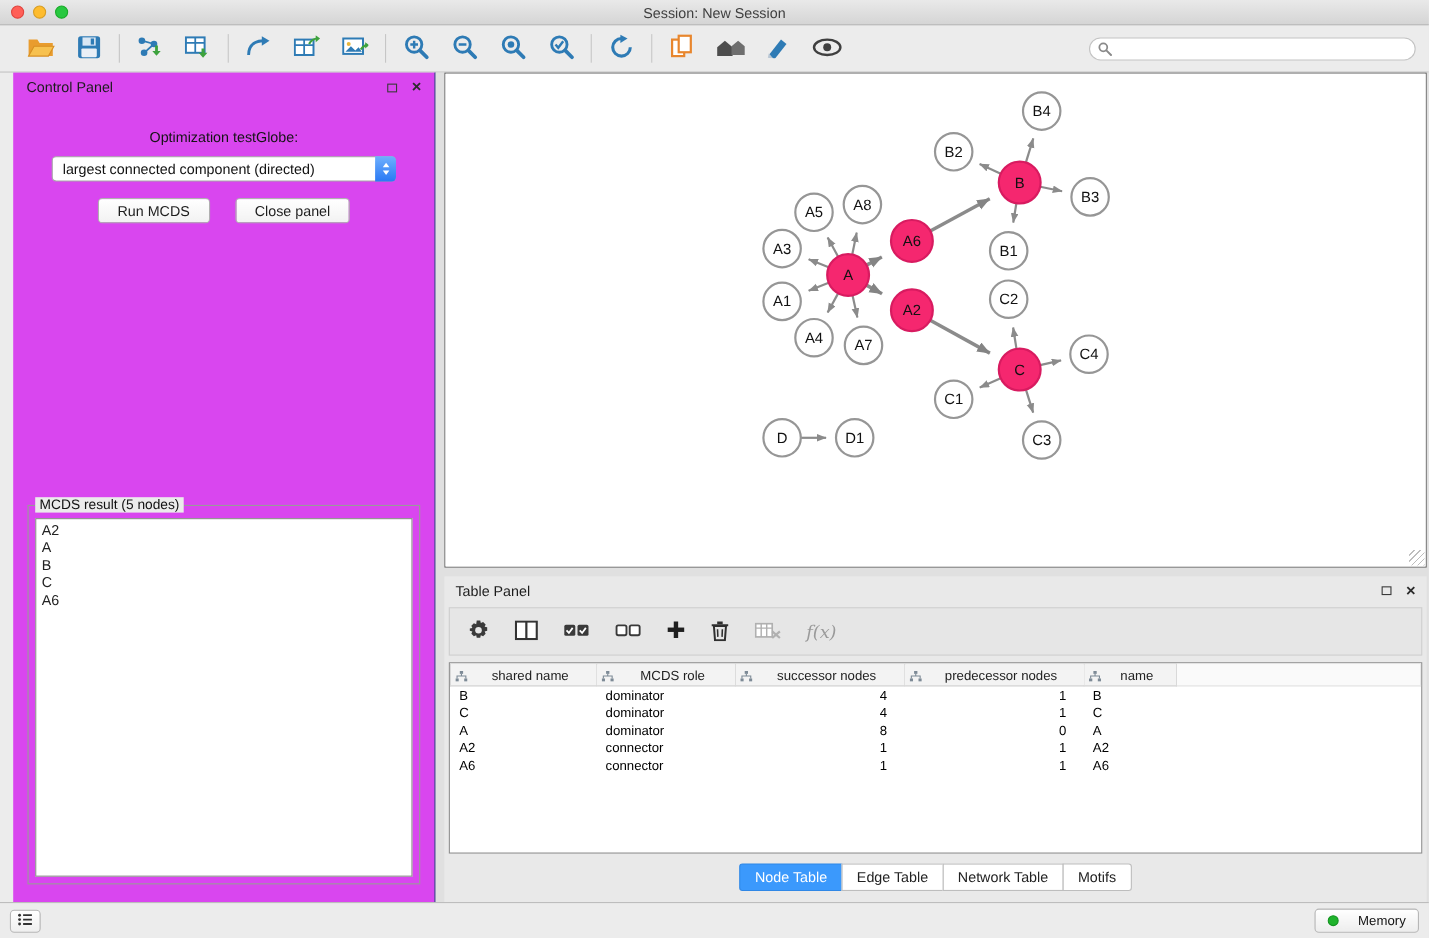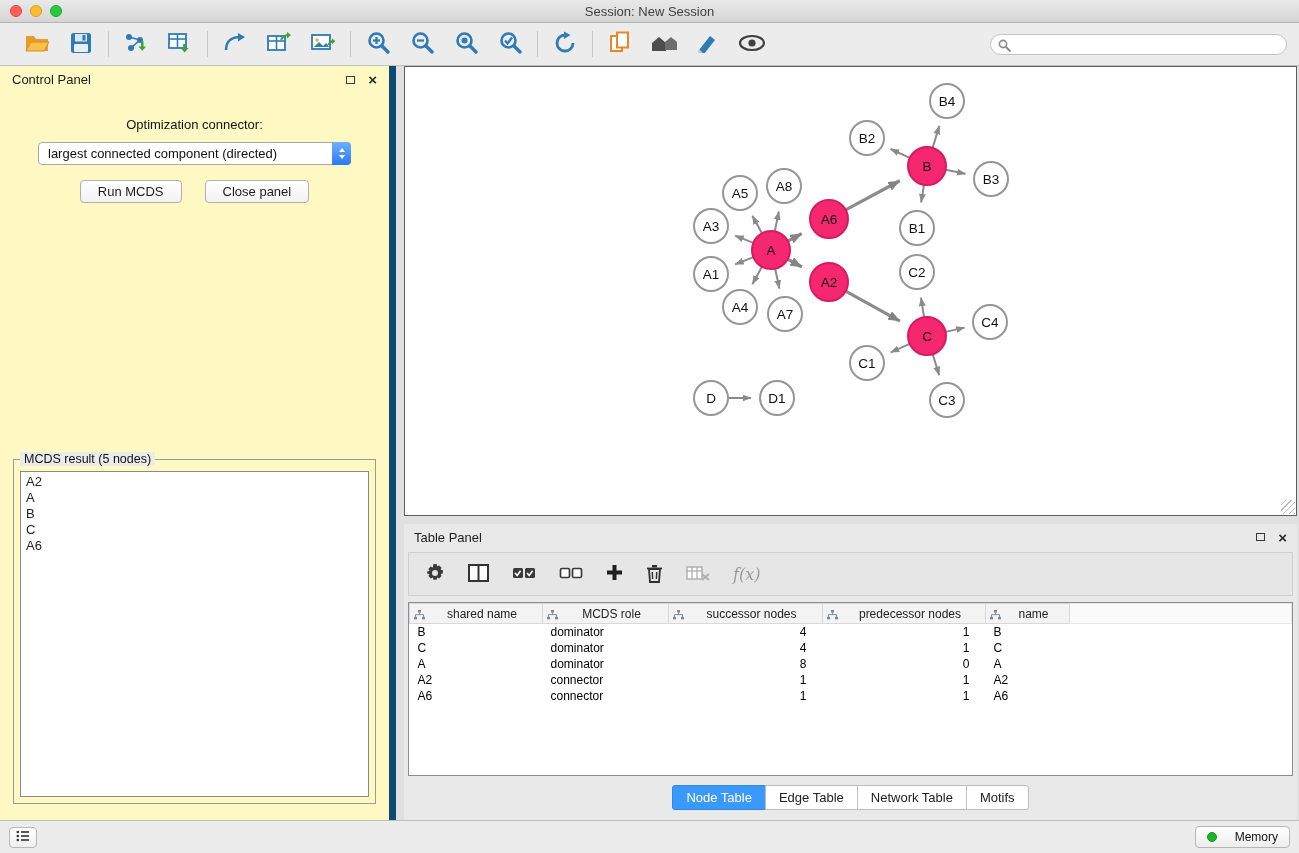--- a/index.html
+++ b/index.html
@@ -24,22 +24,22 @@
   .tb-btn { width:30px; height:30px; display:flex; align-items:center; justify-content:center; background:none; border:none; cursor:default; }
   .search-wrap { margin-left:auto; margin-right:2px; position:relative; }
   .search-input { width:297px; height:21px; border:1px solid #c3c3c3; border-radius:11px; background:#fff;
                   padding:0 8px 0 24px; font-size:12px; outline:none; }
   .search-icon { position:absolute; left:8px; top:4px; }
 
   
   .main { display:flex; height:754px; }
 
   
-  .control-panel { width:396px; background:#fef9c3; border-right:7px solid #0c4a6e;
-                   display:flex; flex-direction:column; }
+  .control-panel { width:396px; background:#d946ef; border-right:1px solid #0c4a6e;
+                   display:flex; flex-direction:column;margin-left:12px; }
   .panel-header { height:27px; display:flex; align-items:center; padding:0 12px; font-size:13px; color:#1c1c1c; }
   .panel-ctrls { margin-left:auto; display:flex; align-items:center; gap:13px; }
   .float-box { width:9px; height:8px; border:1.5px solid #3a3a3a; display:inline-block; }
   .close-x { font-size:15px; font-weight:bold; color:#2b2b2b; line-height:1; }
 
   .cp-tabs { display:flex; justify-content:center; margin-top:5px; }
   .cp-tab { padding:4px 13px; font-size:13px; background:linear-gradient(#fdfdfd,#f0f0f0);
             border:1px solid #b4b4b4; margin-left:-1px; color:#222; }
   .cp-tab:first-child { border-radius:4px 0 0 4px; margin-left:0; }
   .cp-tab:last-child { border-radius:0 4px 4px 0; }
@@ -305,21 +305,21 @@
 <div class="main">
 
   <div class="control-panel">
     <div class="panel-header">
       <span>Control Panel</span>
       <span class="panel-ctrls">
         <span class="float-box"></span>
         <span class="close-x">×</span>
       </span>
     </div>
-    <div class="opt-label">Optimization connector:</div>
+    <div class="opt-label">Optimization testGlobe:</div>
     <div class="dropdown">
       <span>largest connected component (directed)</span>
       <span class="dd-stepper">
         <span class="dd-up"></span>
           <span class="dd-down"></span>
       </span>
     </div>
     <div class="cp-buttons">
       <button class="btn">Run MCDS</button>
       <button class="btn">Close panel</button>

